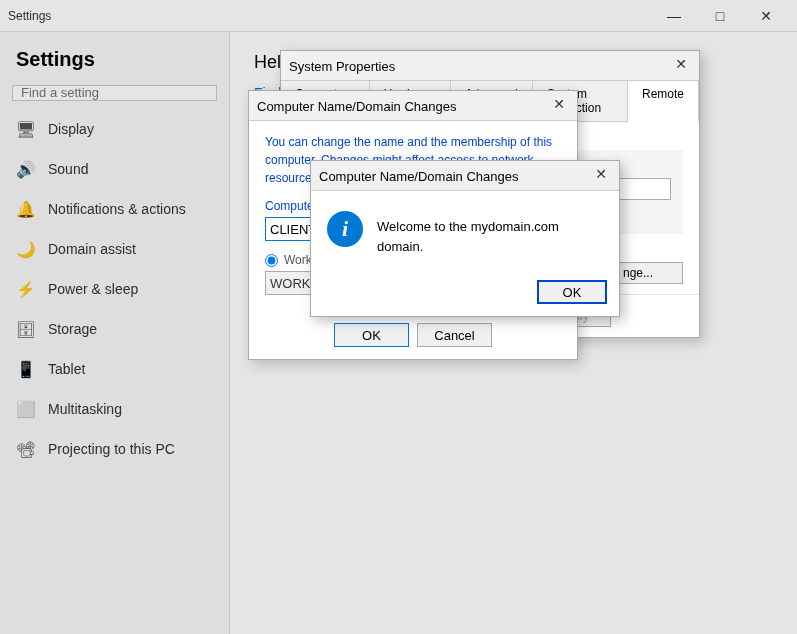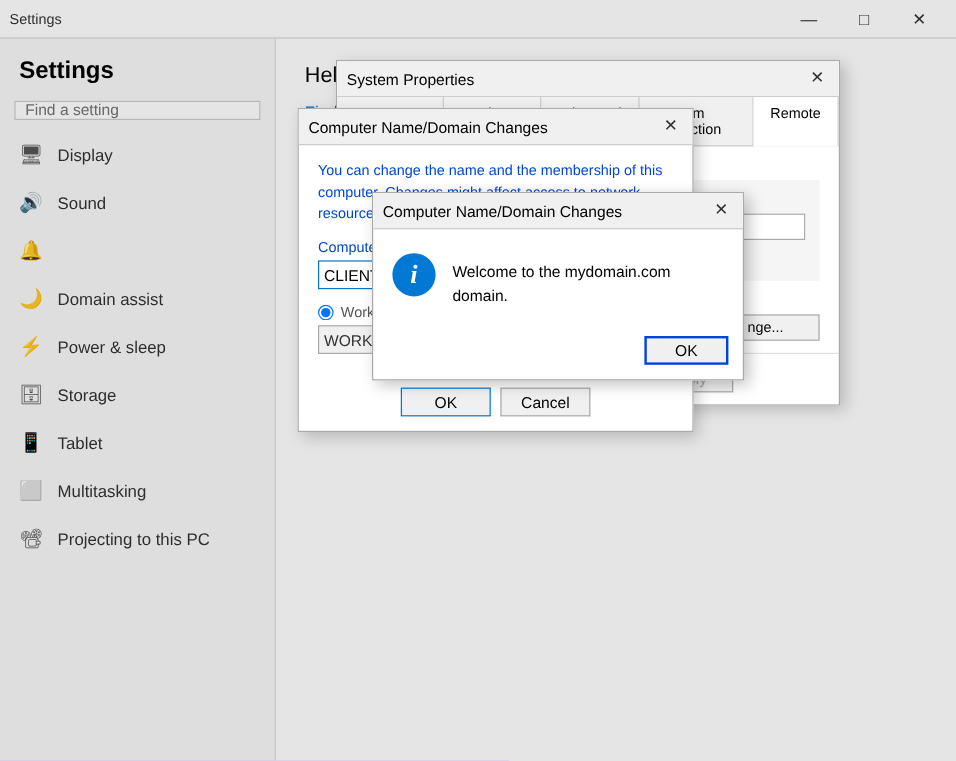--- a/index.html
+++ b/index.html
@@ -386,20 +386,21 @@
       <div class="sidebar-item">
         <span class="sidebar-icon">🖥</span>
         <span>Display</span>
       </div>
       <div class="sidebar-item">
         <span class="sidebar-icon">🔊</span>
         <span>Sound</span>
       </div>
       <div class="sidebar-item">
         <span class="sidebar-icon">🔔</span>
+        <span>Notifications &amp; actions</span>
       </div>
       <div class="sidebar-item">
         <span class="sidebar-icon">🌙</span>
         <span>Domain assist</span>
       </div>
       <div class="sidebar-item">
         <span class="sidebar-icon">⚡</span>
         <span>Power &amp; sleep</span>
       </div>
       <div class="sidebar-item">

